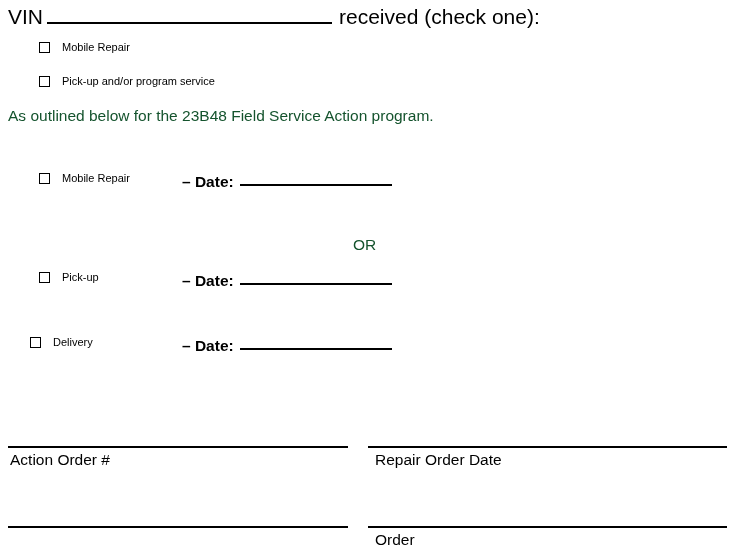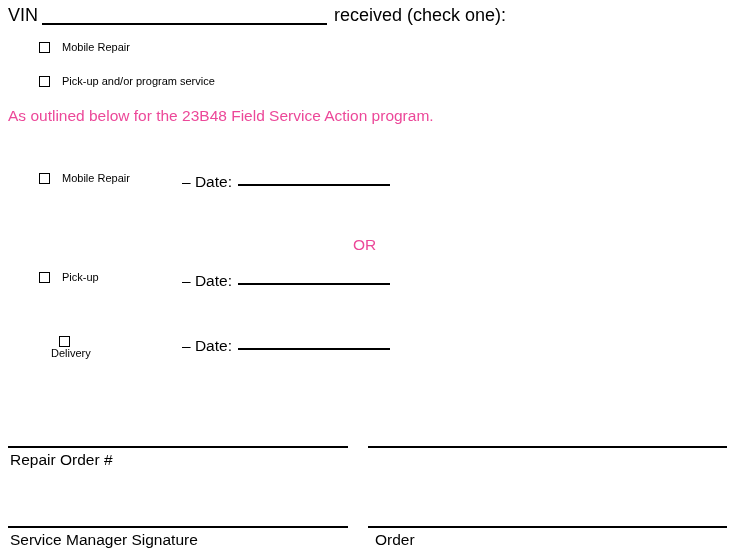--- a/index.html
+++ b/index.html
@@ -21,32 +21,32 @@
     position: absolute;
     inset: 0;
   }
 
   
   .txt {
     position: absolute;
     font-size: 15.5px;
     line-height: 18px;
     white-space: nowrap;
-    color: #ec4899;
+    color: #14532d;
   }
 
   
   #vin-row {
     position: absolute;
     left: 8px;
     top: 5px;
     display: flex;
-    align-items: flex-end;
+    align-items: center;
     white-space: nowrap;
-    font-size: 18px;
+    font-size: 21px;
   }
   #vin-row .vin-label { margin-right: 4px; }
   .fill-line {
     display: inline-block;
     border-bottom: 2.5px solid #000;
     height: 13px;
     vertical-align: baseline;
     position: relative;
     top: -1px;
   }
@@ -79,21 +79,21 @@
   .date-row .cb-label {
     margin-left: 12px;
   }
   .date-seg {
     position: absolute;
     display: flex;
     align-items: baseline;
     white-space: nowrap;
     font-size: 15.5px;
   }
-  .date-word { margin-right: 6px; }
+  .date-word { margin-right: 6px; font-weight: bold; }
   .date-blank { width: 152px; }
 
   
   .rule {
     position: absolute;
     height: 0;
     border-top: 2.2px solid #000;
   }
   .sig-label {
     position: absolute;
@@ -137,33 +137,33 @@
 
   <div class="cb-row date-row" style="left:39px; top:271px;text-align:center;">
     <span class="checkbox"></span>
     <span class="cb-label">Pick-up</span>
   </div>
   <div class="date-seg" style="left:182px; top:271px;">
     <span class="date-word">– Date:</span>
     <span class="fill-line date-blank"></span>
   </div>
 
-  <div class="cb-row date-row" style="left:39px; top:336px;flex-direction:column;">
+  <div class="cb-row date-row" style="left:30px; top:336px;">
     <span class="checkbox"></span>
     <span class="cb-label">Delivery</span>
   </div>
   <div class="date-seg" style="left:182px; top:336px;">
     <span class="date-word">– Date:</span>
     <span class="fill-line date-blank"></span>
   </div>
 
   <div class="rule" style="left:8px; top:446px; width:340px;"></div>
-  <div class="sig-label" style="left:10px; top:451px;">Repair Order #</div>
+  <div class="sig-label" style="left:10px; top:451px;">Action Order #</div>
 
   <div class="rule" style="left:368px; top:446px; width:359px;"></div>
+  <div class="sig-label" style="left:375px; top:451px;">Repair Order Date</div>
 
   <div class="rule" style="left:8px; top:526px; width:340px;"></div>
-  <div class="sig-label" style="left:10px; top:531px;">Service Manager Signature</div>
 
   <div class="rule" style="left:368px; top:526px; width:359px;"></div>
   <div class="sig-label" style="left:375px; top:531px;">Order</div>
 
 </div>
 
 </body></html>

